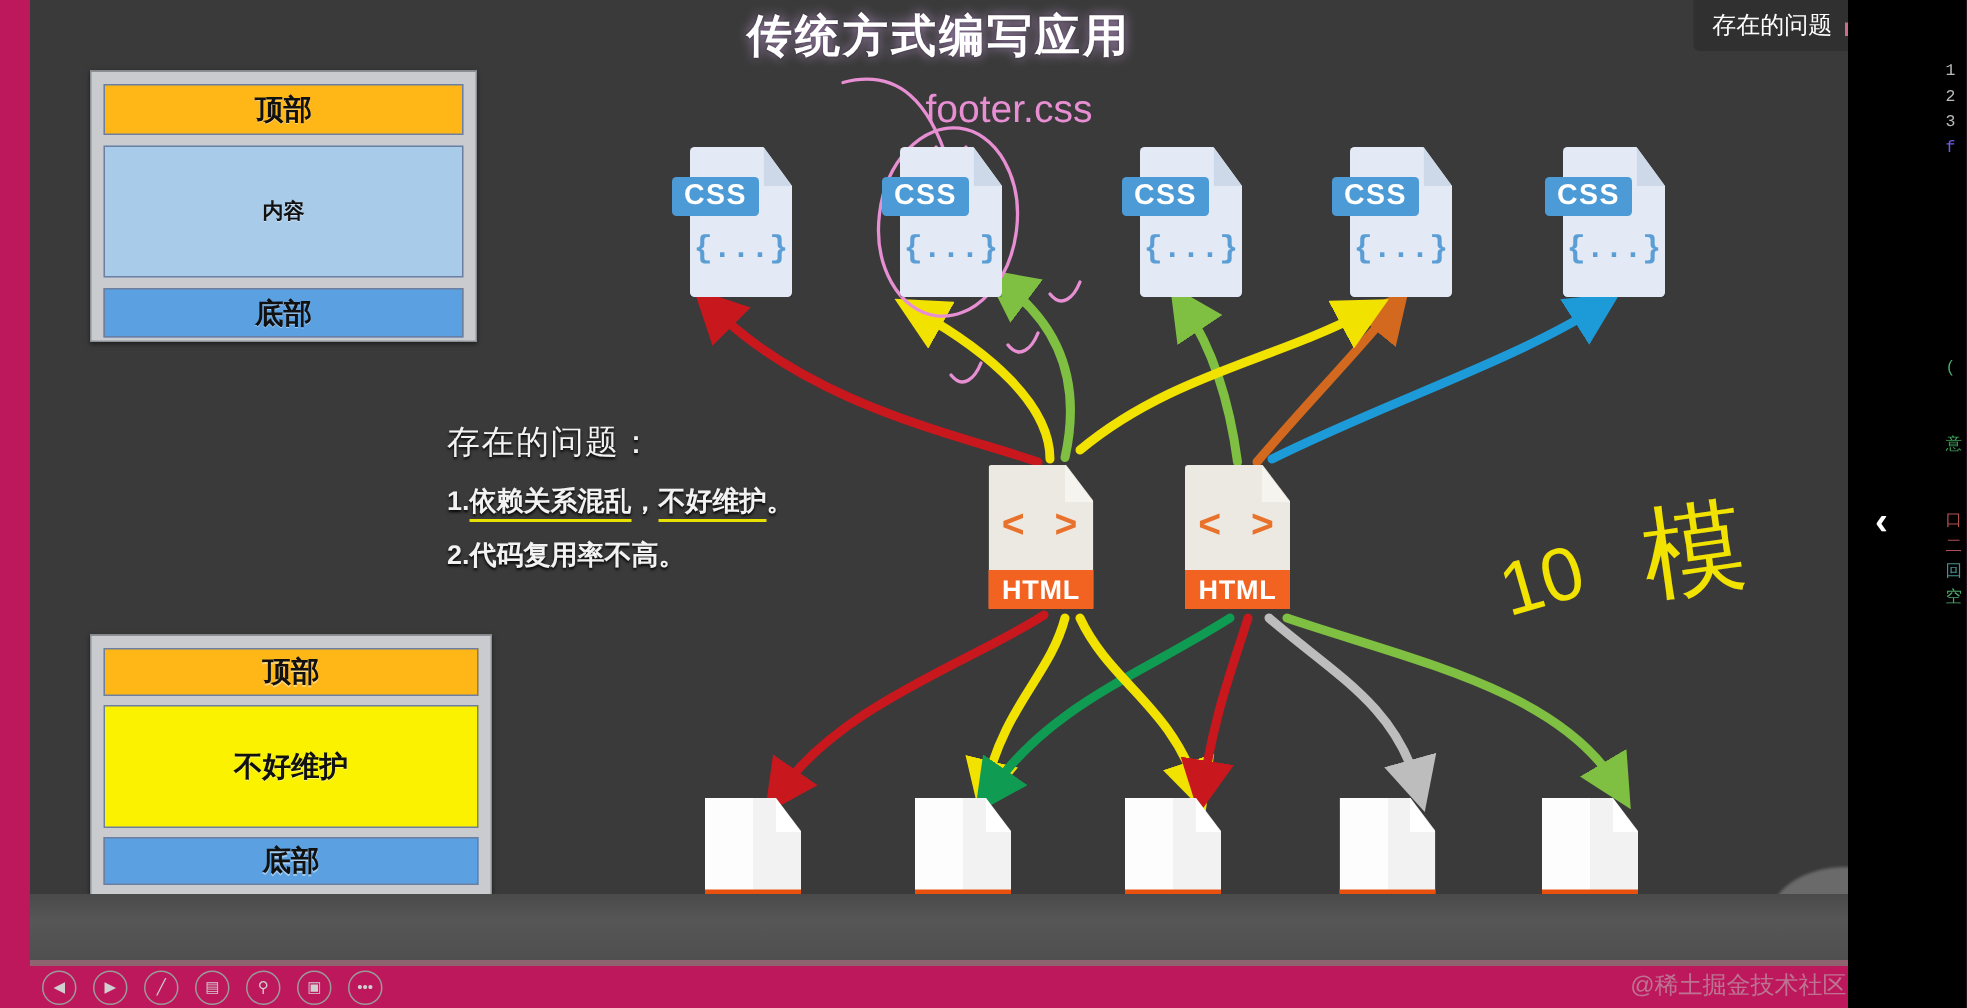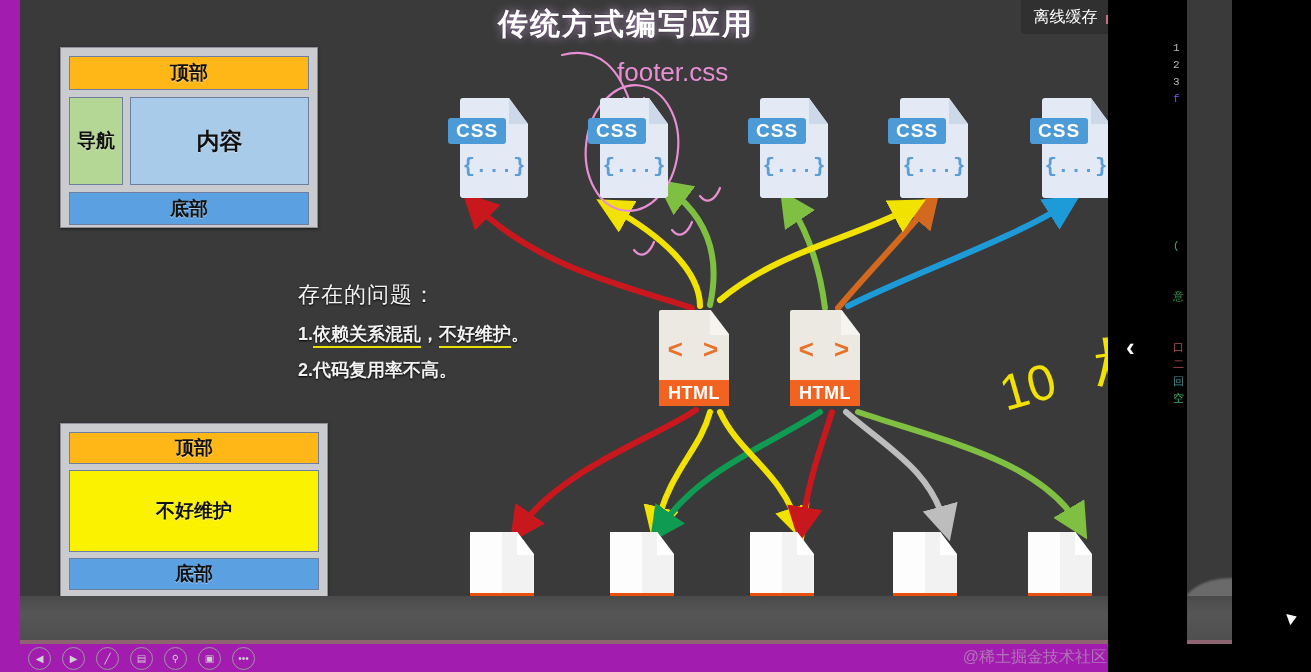--- a/index.html
+++ b/index.html
@@ -1,18 +1,18 @@
 <!DOCTYPE html>
 <html><head>
 <meta charset="utf-8">
 <style>
   html,body{margin:0;padding:0;background:#000;}
   body{width:1311px;height:672px;overflow:hidden;font-family:"Liberation Sans","DejaVu Sans",sans-serif;}
 
-  #root{position:relative;width:1187px;height:672px;background:#a21caf;}
+  #root{position:relative;width:1311px;height:672px;background:#be185d;}
 
   
   #slide{position:absolute;left:20px;top:0;width:1212px;height:640px;background:#3a3a3a;overflow:hidden;}
   #slide::after{content:"";position:absolute;left:0;right:0;bottom:0;height:44px;
       background:linear-gradient(180deg,#4a4a4a 0%,#565656 40%,#4f4f4f 100%);}
   .podium{position:absolute;bottom:28px;left:1160px;width:100px;height:34px;border-radius:50% 50% 0 0 / 100% 100% 0 0;background:#6a6a6a;filter:blur(1px);}
 
   
   #title{position:absolute;left:0;right:0;top:4px;text-align:center;color:#fff;
       font-size:30px;font-weight:bold;letter-spacing:2px;
@@ -20,21 +20,21 @@
 
   
   .mock{position:absolute;background:#c9cbcf;border:1px solid #8d9096;box-sizing:border-box;padding:8px;
         box-shadow:0 1px 3px rgba(0,0,0,.5);}
   .mock .cell{box-sizing:border-box;border:1px solid #6d7fa0;display:flex;align-items:center;justify-content:center;
         color:#111;font-weight:bold;text-shadow:0 1px 0 rgba(255,255,255,.45);text-align:right;}
   #mock1{left:40px;top:47px;width:258px;height:181px;}
   #mock1 .top{height:34px;background:#ffb617;font-size:19px;}
   #mock1 .midrow{display:flex;gap:7px;margin-top:7px;height:88px;}
   #mock1 .nav{width:54px;background:#b5d796;font-size:19px;line-height:1.05;flex-direction:column;}
-  #mock1 .content{flex:1;background:#a9cbea;font-size:23px;}
+  #mock1 .content{flex:1;background:#a9cbea;font-size:14px;}
   #mock1 .bot{height:33px;background:#5ba0e0;font-size:19px;margin-top:7px;}
   #mock2{left:40px;top:423px;width:268px;height:180px;}
   #mock2 .top{height:32px;background:#ffb617;font-size:19px;}
   #mock2 .list{height:82px;background:#fbf200;font-size:19px;margin-top:6px;}
   #mock2 .bot{height:32px;background:#5ba0e0;font-size:19px;margin-top:6px;}
 
   
   #problems{position:absolute;left:278px;top:280px;color:#f2f2f2;}
   #problems .head{font-size:22px;font-weight:normal;letter-spacing:1px;text-shadow:0 1px 2px #000;}
   #problems .line{margin-top:12px;font-size:18px;font-weight:bold;text-shadow:0 1px 2px #000;}
@@ -117,21 +117,20 @@
 
   <div id="slide">
 
     <div class="podium"></div>
 
     <div id="title">传统方式编写应用</div>
 
     <div class="mock" id="mock1">
       <div class="cell top">顶部</div>
       <div class="midrow">
-        <div class="cell nav">导航</div>
         <div class="cell content">内容</div>
       </div>
       <div class="cell bot">底部</div>
     </div>
 
     <div class="mock" id="mock2">
       <div class="cell top">顶部</div>
       <div class="cell list">不好维护</div>
       <div class="cell bot">底部</div>
     </div>
@@ -295,21 +294,21 @@
     <div class="ctl">╱</div>
     <div class="ctl">▤</div>
     <div class="ctl">⚲</div>
     <div class="ctl">▣</div>
     <div class="ctl">•••</div>
   </div>
   <div id="watermark">@稀土掘金技术社区</div>
   <div class="cursor"></div>
 
   <div id="offline-pill">
-    <span class="lbl">离线缓存</span>
+    <span class="lbl">存在的问题</span>
     <span class="sig">
         <i></i>
         <i></i>
         <i></i>
       </span>
     <span class="cnt">1/1</span>
     <span class="chev">›</span>
   </div>
 
   <div id="side-panel">

